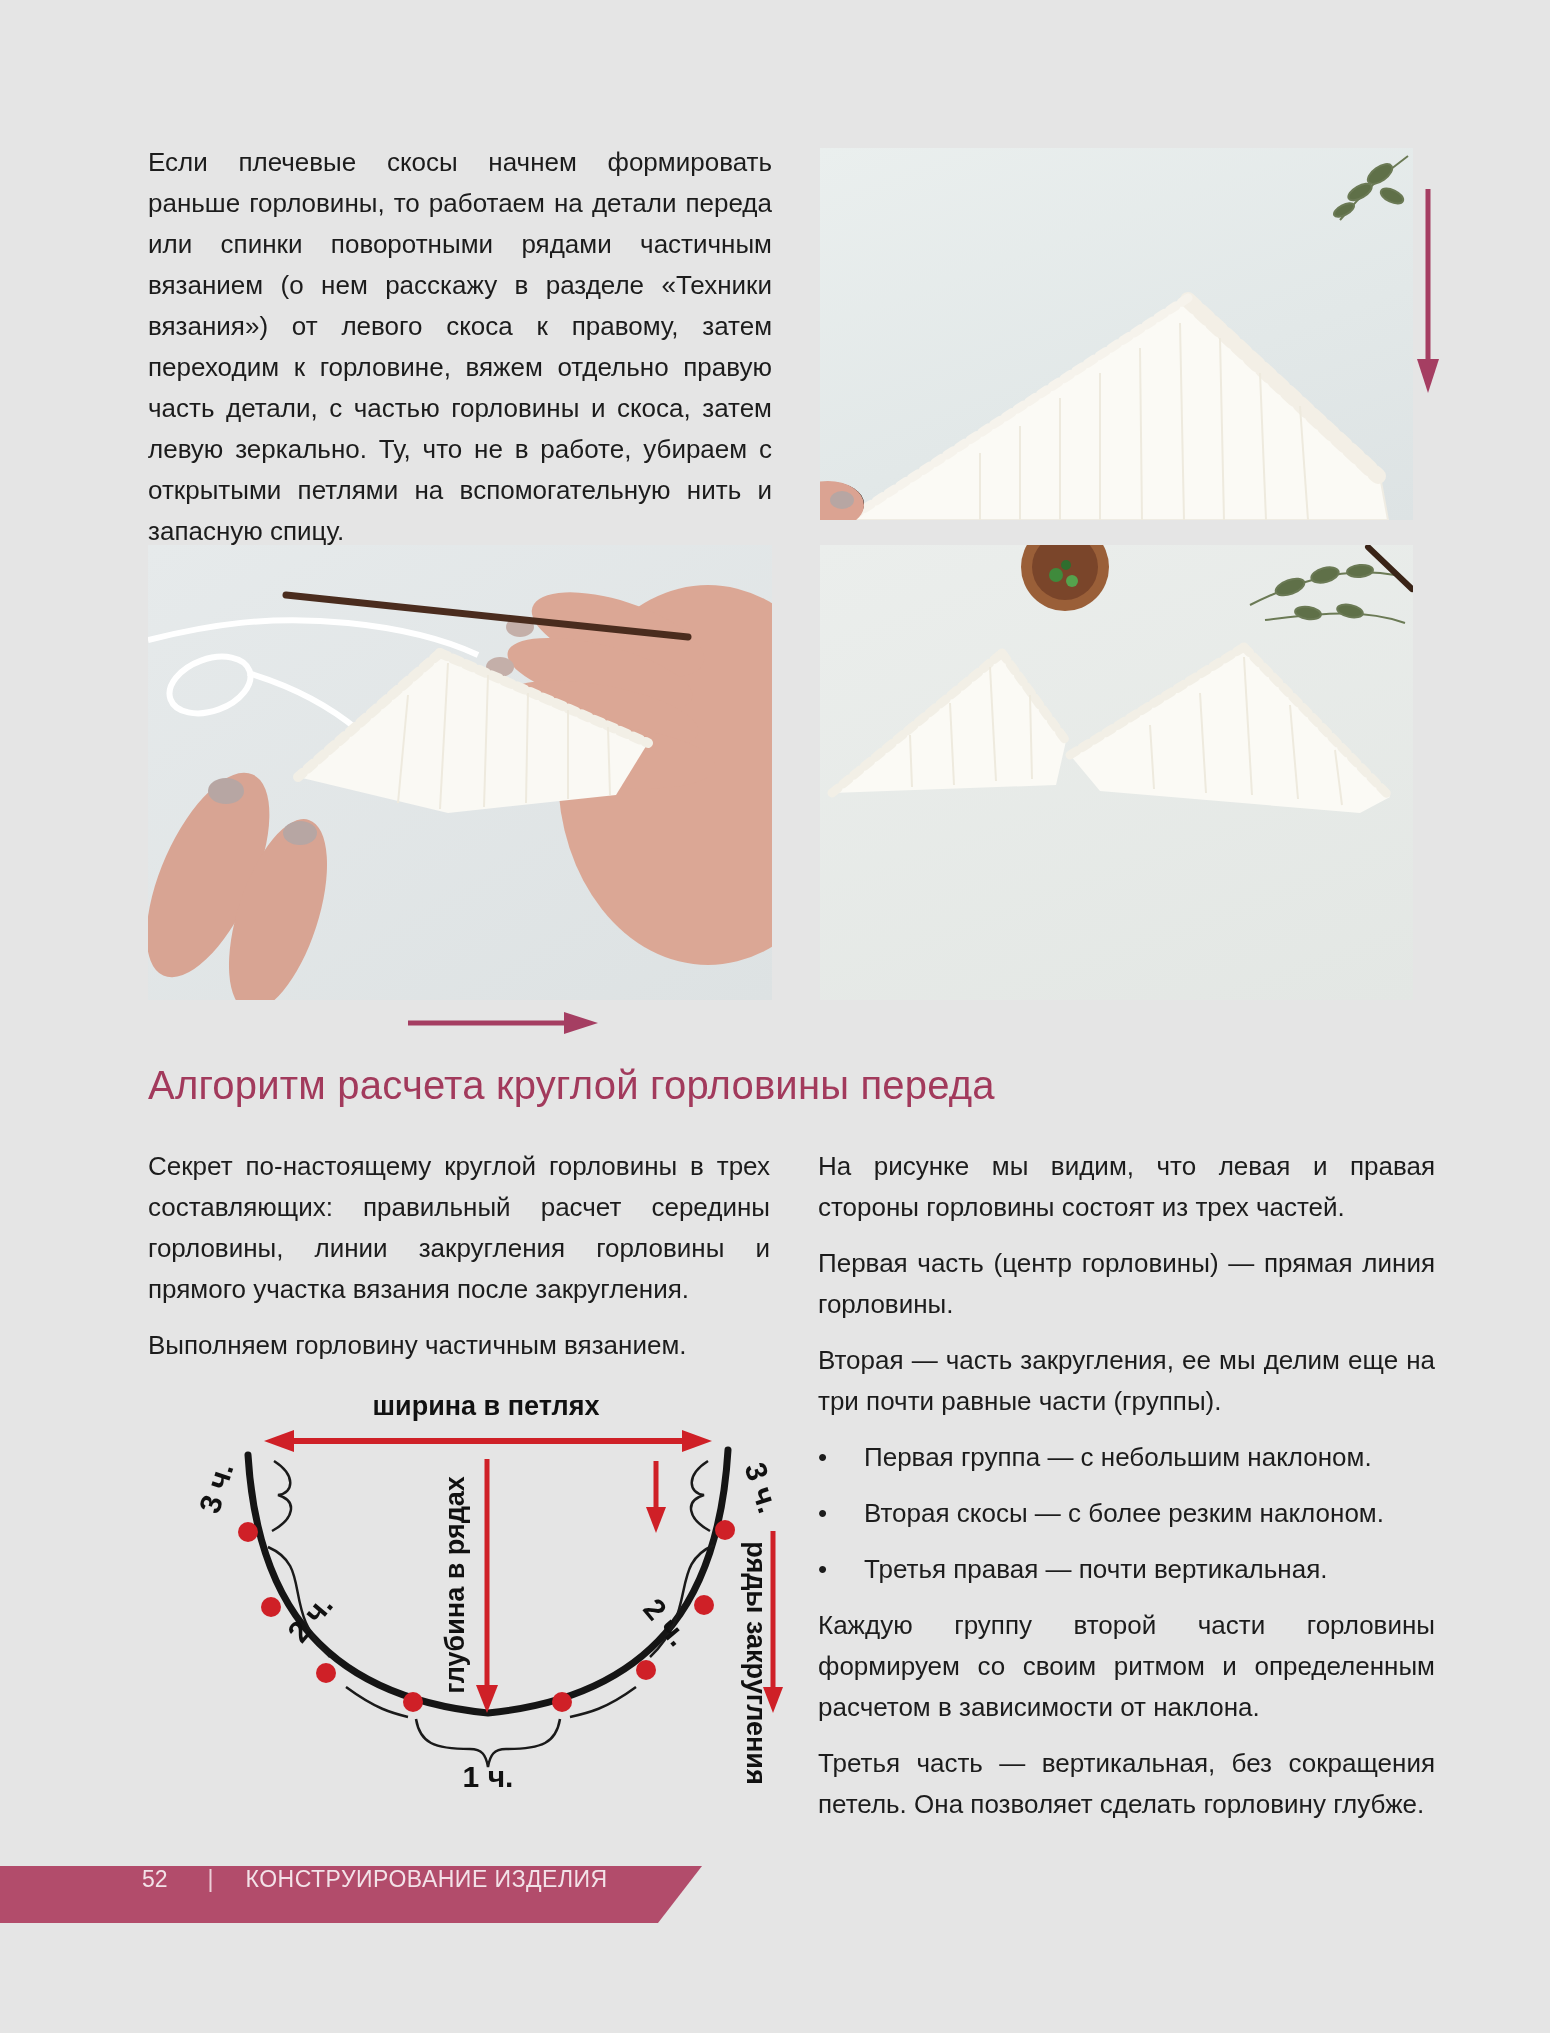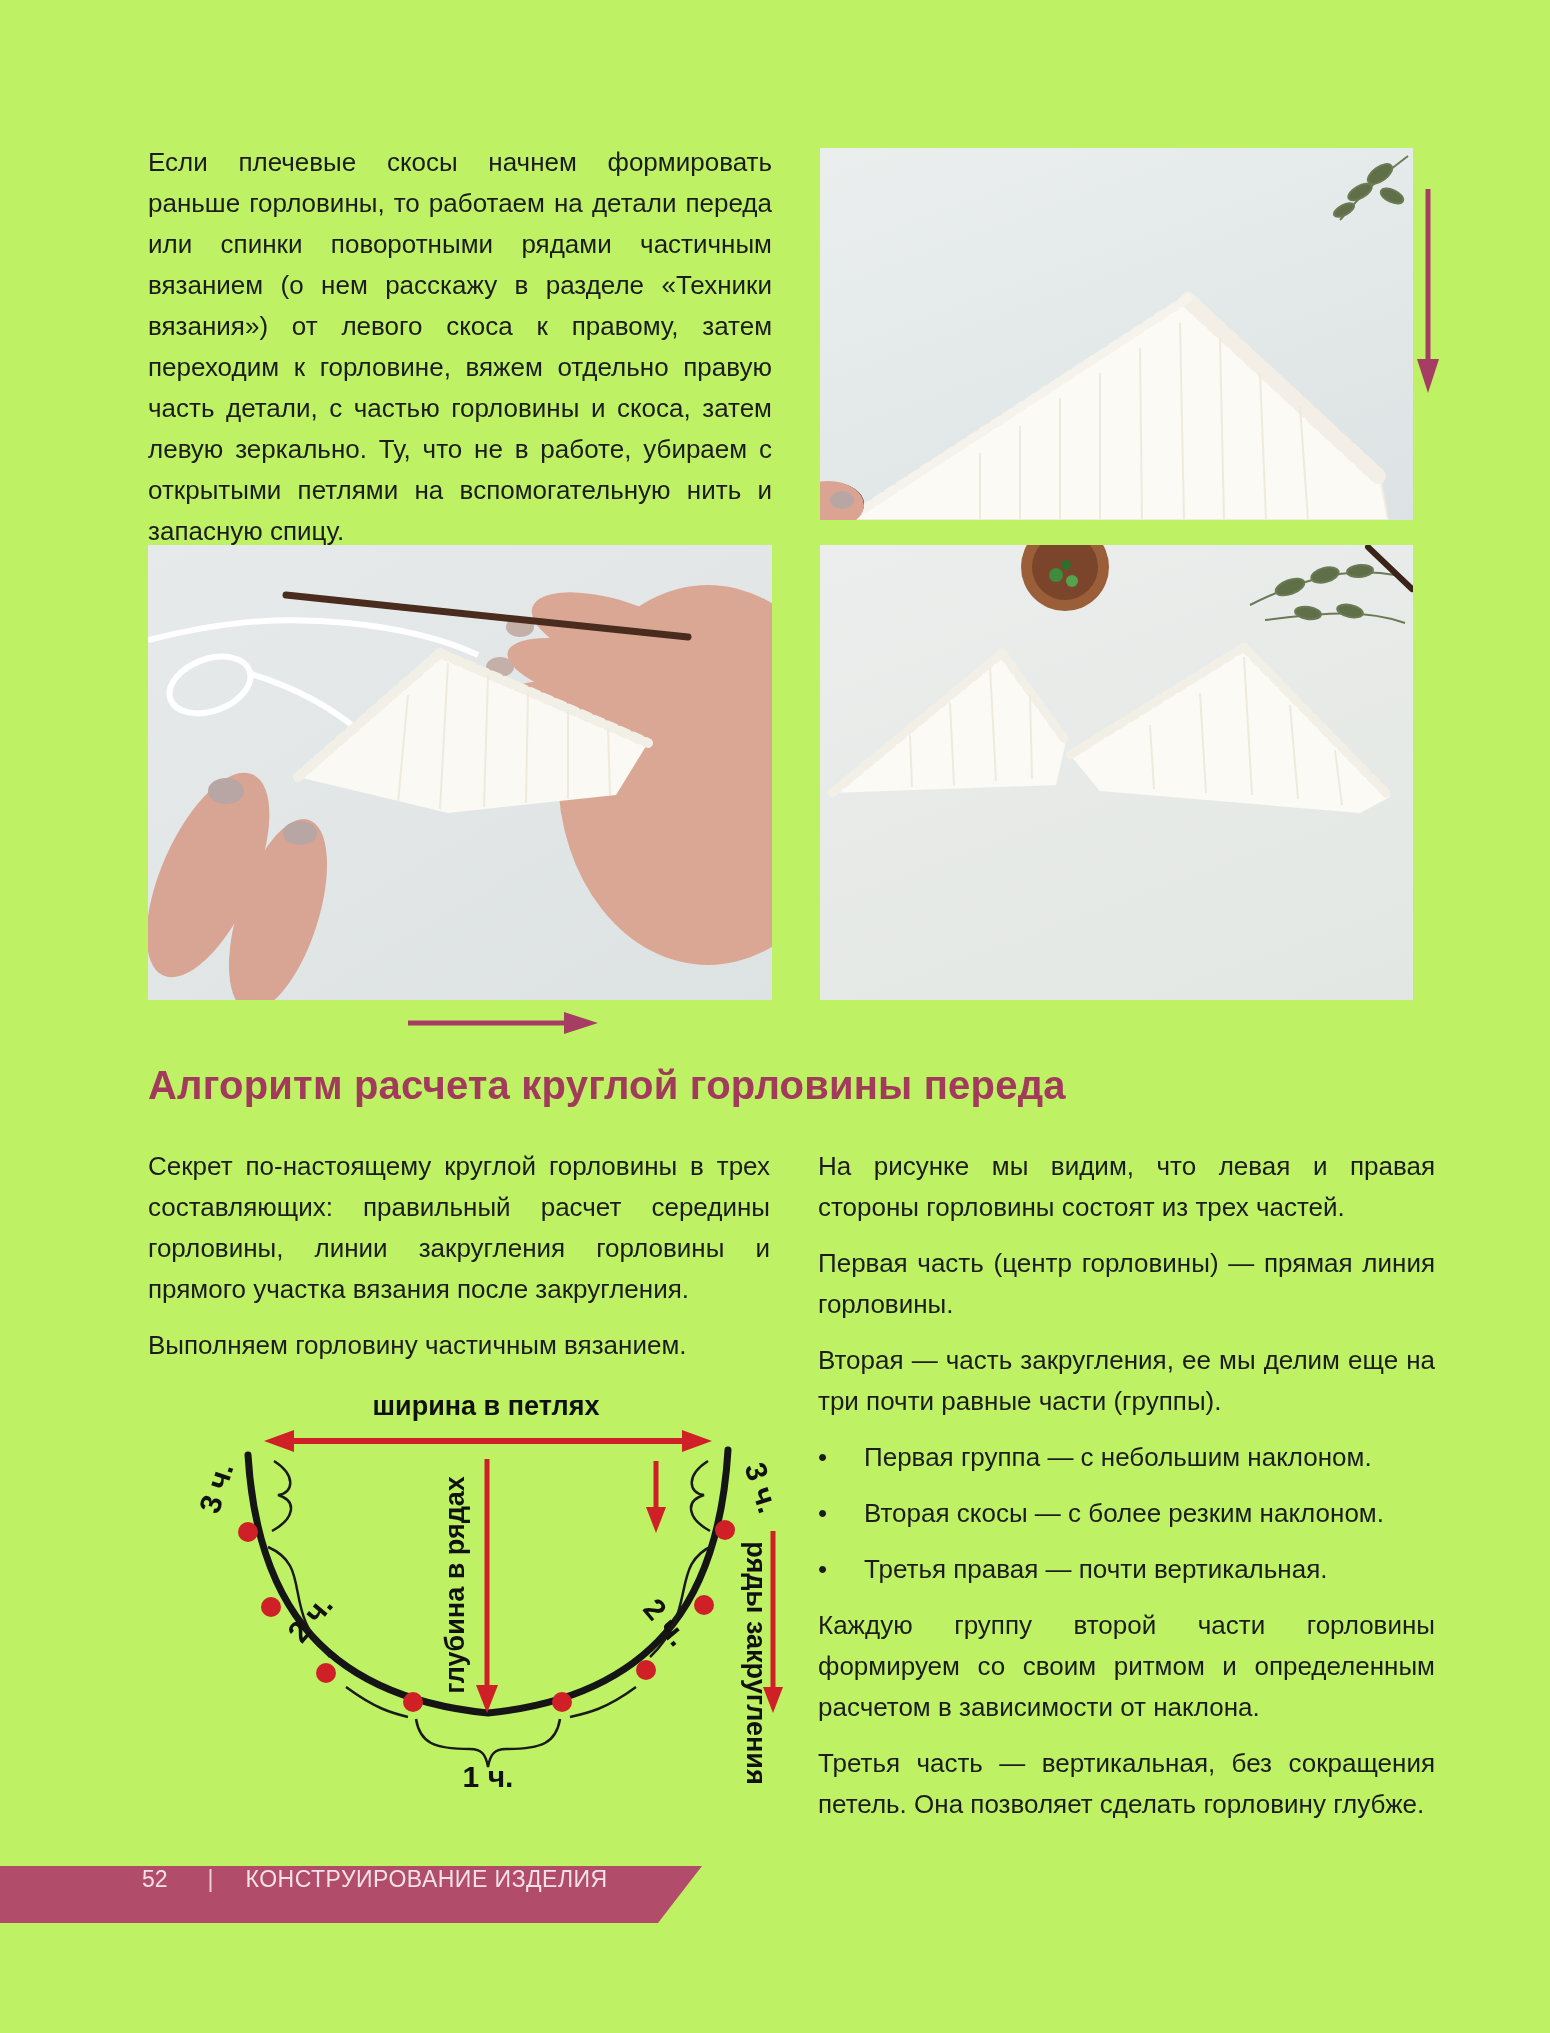--- a/index.html
+++ b/index.html
@@ -1,28 +1,28 @@
 <!DOCTYPE html>
 <html><head>
 <meta charset="utf-8">
 <style>
   html,body{margin:0;padding:0;background:#ffffff;}
   #page{
-    position:relative;width:1550px;height:2033px;background:#bef264;
+    position:relative;width:1550px;height:2033px;background:#e5e5e5;
     font-family:"Liberation Sans",sans-serif;color:#1c1c1c;overflow:hidden;
   }
   .abs{position:absolute;}
   
   .body-text{font-size:26px;line-height:41px;text-align:justify;color:#1c1c1c;}
   .body-text p{margin:0 0 15px 0;}
   #intro{left:148px;top:142px;width:624px;}
   #intro p{margin-bottom:17px;}
   h1.section-heading{
     position:absolute;left:148px;top:1063px;margin:0;
-    font-size:40px;font-weight:bold;color:#a23a5c;letter-spacing:0.2px;
+    font-size:40px;font-weight:normal;color:#a23a5c;letter-spacing:0.2px;
   }
   #col-left{left:148px;top:1146px;width:622px;}
   #col-right{left:818px;top:1146px;width:617px;}
   .bullet-row{display:flex;margin:0 0 15px 0;}
   .bullet-dot{width:46px;flex:0 0 46px;text-align:left;}
   
   .photo{position:absolute;overflow:hidden;background:linear-gradient(160deg,#eaefee 0%,#e2e8e8 60%,#dde3e4 100%);}
   
   #footer-banner{
     position:absolute;left:0;top:1866px;width:702px;height:57px;

